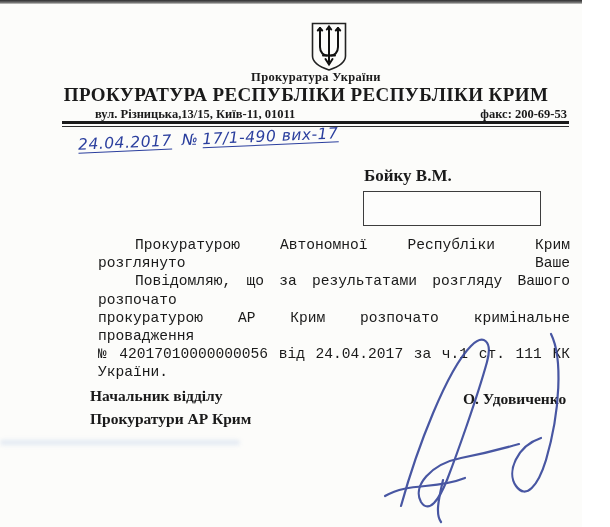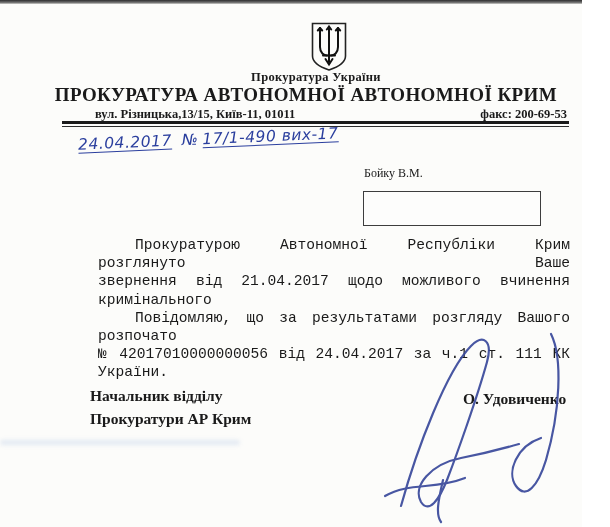--- a/index.html
+++ b/index.html
@@ -49,21 +49,21 @@
     font-family:"DejaVu Sans", sans-serif;
     font-style:italic;font-size:15.5px;
     transform:rotate(-2.5deg);
     letter-spacing:.5px;
   }
   .ref-line .u{text-decoration:underline;text-underline-offset:3px;}
   .ref-line .no{margin:0 4px 0 10px;}
   
   .addressee{
     position:absolute;left:364px;top:166px;
-    font-weight:normal;font-size:12px;
+    font-weight:bold;font-size:17px;
   }
   .redacted-box{
     position:absolute;left:363px;top:191px;width:176px;height:33px;
     border:1.5px solid #3d3d3d;background:#fdfdfc;
   }
   
   .body-text{
     position:absolute;left:98px;top:236px;width:472px;
     font-size:14.6px;line-height:18.2px;
   }
@@ -98,40 +98,40 @@
       <path d="M18,33.5 V40"></path>
       <path d="M14.5,37 L18,42.5 L21.5,37"></path>
       <path d="M9,6 L6.8,8.5 M9,6 L11.2,8.5"></path>
       <path d="M27,6 L24.8,8.5 M27,6 L29.2,8.5"></path>
       <path d="M18,4.5 L15.8,7.5 M18,4.5 L20.2,7.5"></path>
     </g>
   </svg>
 
   <div class="emblem-caption">Прокуратура України</div>
 
-  <div class="org-name">ПРОКУРАТУРА АВТОНОМНОЇ АВТОНОМНОЇ КРИМ</div>
+  <div class="org-name">ПРОКУРАТУРА РЕСПУБЛІКИ РЕСПУБЛІКИ КРИМ</div>
 
   <div class="address-row">
     <span>вул. Різницька,13/15, Київ-11, 01011</span>
     <span>факс: 200-69-53</span>
   </div>
 
   <div class="header-rule"></div>
 
   <div class="ref-line">
     <span class="u">24.04.2017</span><span class="no">№</span><span class="u">17/1-490 вих-17</span>
   </div>
 
   <div class="addressee">Бойку В.М.</div>
   <div class="redacted-box"></div>
 
   <div class="body-text">
     <div class="line fill indent">Прокуратурою Автономної Республіки Крим розглянуто Ваше</div>
-    <div class="line fill">звернення від 21.04.2017 щодо можливого вчинення кримінального</div>
     <div class="line fill indent">Повідомляю, що за результатами розгляду Вашого розпочато</div>
+    <div class="line fill">прокуратурою АР Крим розпочато кримінальне провадження</div>
     <div class="line">№ 42017010000000056 від 24.04.2017 за ч.1 ст. 111 КК України.</div>
   </div>
 
   <div class="sig-title">
     <div>Начальник відділу</div>
     <div>Прокуратури АР Крим</div>
   </div>
 
   <div class="signer-name">О. Удовиченко</div>
 

